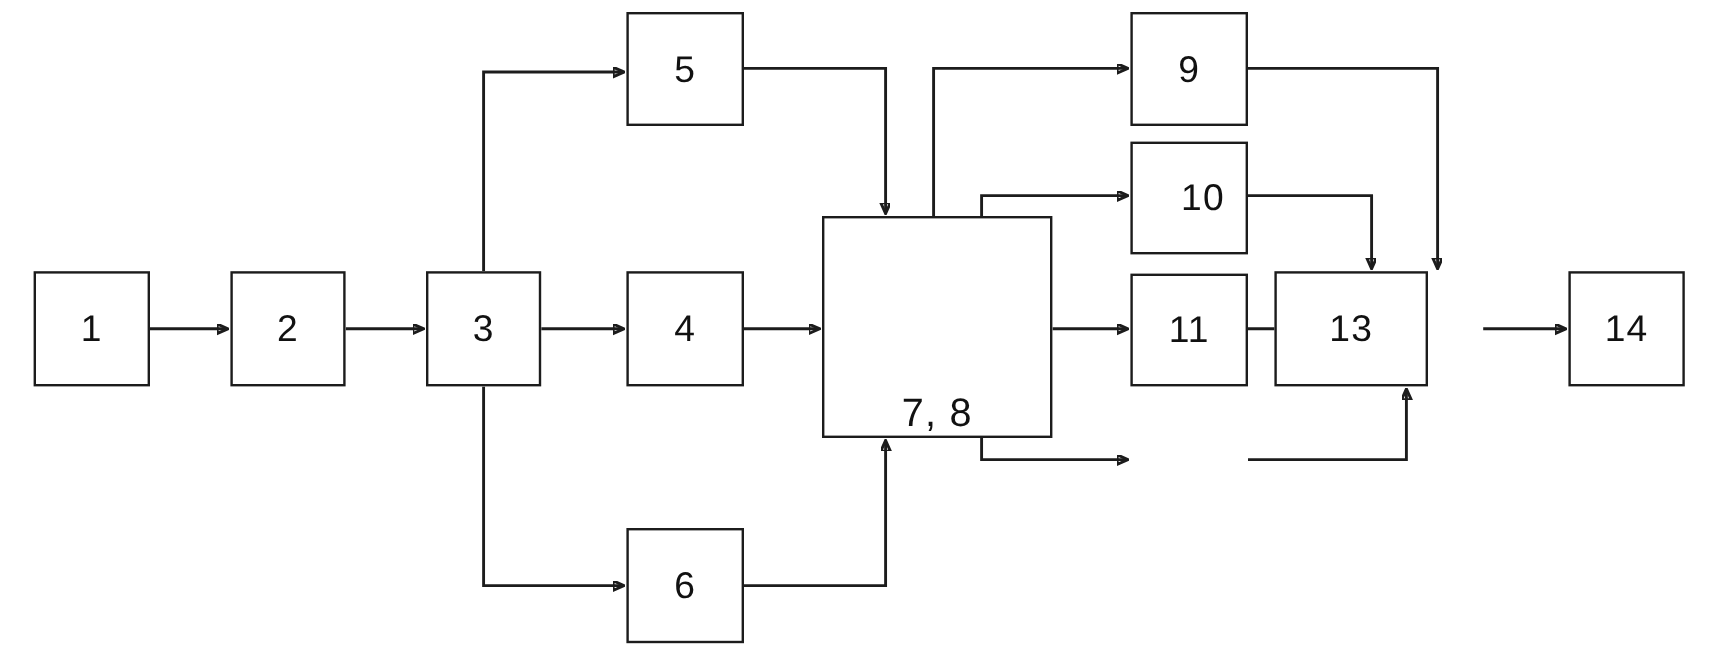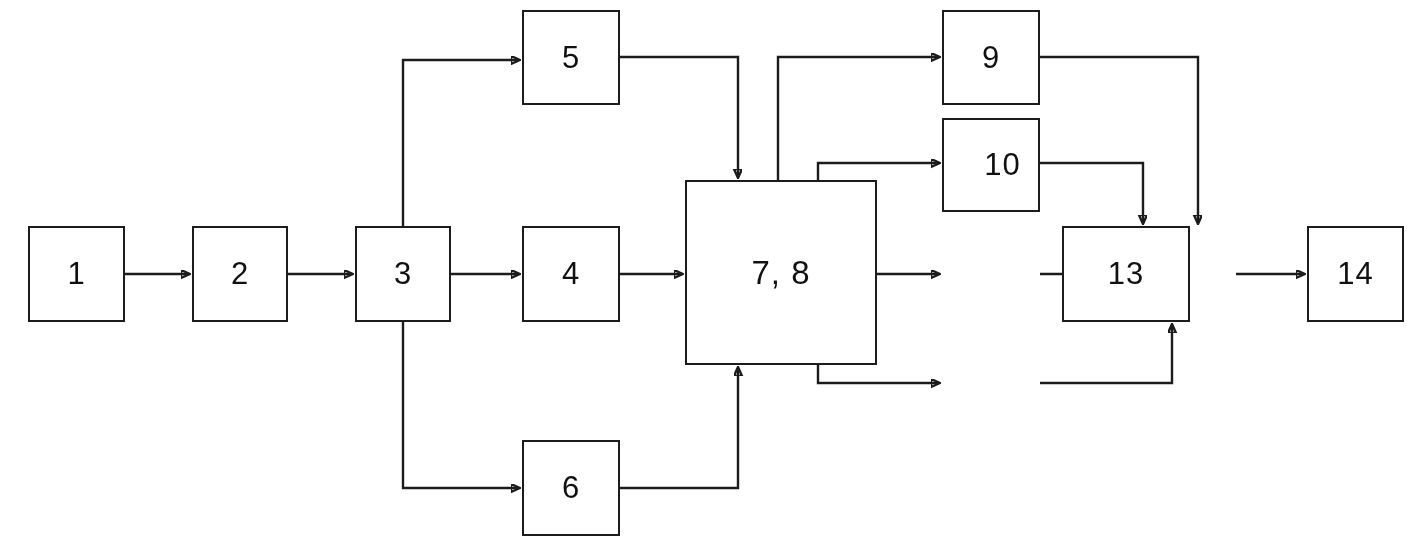--- a/index.html
+++ b/index.html
@@ -88,28 +88,31 @@
     </div>
   <div class="node" style="left:522px; top:226px; width:98px;  height:96px;">
       <span>4</span>
     </div>
   <div class="node" style="left:522px; top:10px;  width:98px;  height:95px;">
       <span>5</span>
     </div>
   <div class="node" style="left:522px; top:440px; width:98px;  height:96px;">
       <span>6</span>
     </div>
-  <div class="node big" style="left:685px; top:180px; width:192px; height:185px;">
+  <div class="node big" style="left:685px; top:180px; width:192px; height:185px;align-items:flex-end;">
       <span>7, 8</span>
     </div>
   <div class="node" style="left:942px; top:10px;  width:98px;  height:95px;">
       <span>9</span>
     </div>
   <div class="node" style="left:942px; top:118px; width:98px;  height:94px;padding-left:23px;">
       <span>10</span>
+    </div>
+  <div class="node" style="left:942px; top:228px; width:98px;  height:94px;">
+      <span>11</span>
     </div>
   <div class="node" style="left:1062px; top:226px; width:128px; height:96px;">
       <span>13</span>
     </div>
   <div class="node" style="left:1307px; top:226px; width:97px;  height:96px;text-align:center;">
       <span>14</span>
     </div>
 
 </div>
 

